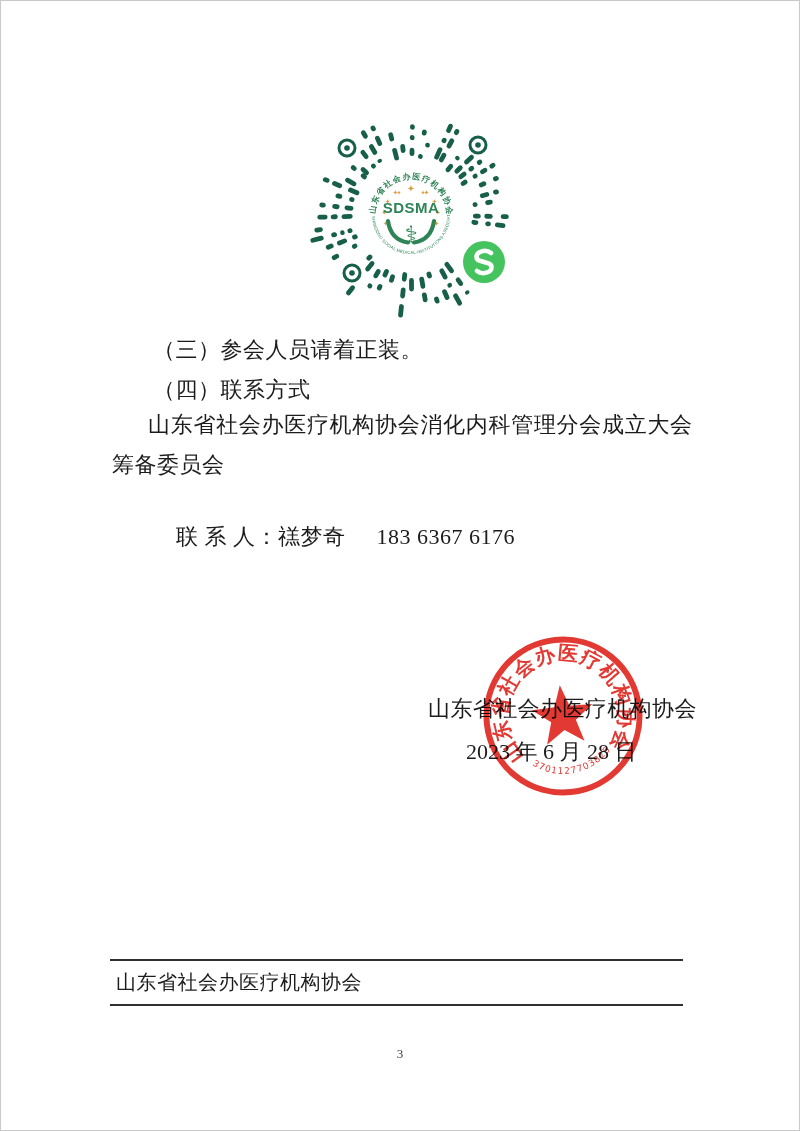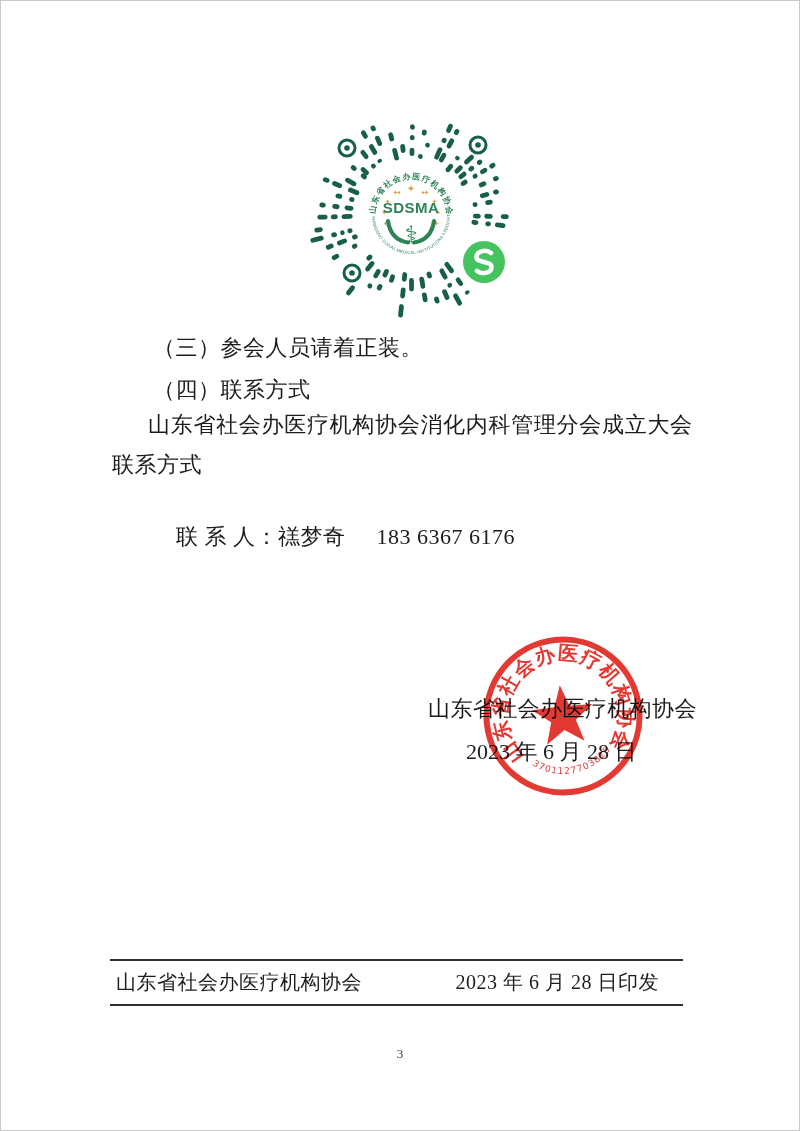--- a/index.html
+++ b/index.html
@@ -2,21 +2,21 @@
 <html style="--qr-green: #175f49; --badge-green: #45c35f; --logo-green: #2e8457; --gold: #d9a24a; --stamp-red: #e0231c;"><head>
 <meta charset="utf-8">
 <style>
   html,body{margin:0;padding:0;background:#ffffff;}
   .page{
     position:relative;width:800px;height:1131px;background:#fff;
     outline:1px solid #c9c9c9;outline-offset:-1px;overflow:hidden;
     font-family:"Liberation Serif","DejaVu Serif",serif;color:#1c1c1c;
   }
   .t-line{position:absolute;font-size:22px;line-height:26px;letter-spacing:.5px;white-space:pre;}
-  #line-item3{left:153px;top:337px;font-family:Liberation Mono, monospace;}
+  #line-item3{left:153px;top:337px;}
   #line-item4{left:153px;top:377px;}
   #line-committee1{left:148px;top:412px;letter-spacing:.7px;}
   #line-committee2{left:112px;top:452px;}
   #line-contact1{left:152px;top:498px;}
   #line-contact2{left:258px;top:533px;}
   .phone{margin-left:31px;}
   .sig{position:absolute;font-size:22px;white-space:pre;z-index:2;}
   #sig-org{left:428px;top:694px;letter-spacing:.4px;}
   #sig-date{left:466px;top:737px;}
   .qr{position:absolute;left:306px;top:110px;width:210px;height:210px;}
@@ -197,21 +197,21 @@
       <g transform="translate(178,152)">
         <circle class="badge-circle" r="21"></circle>
         <path class="badge-s" d="M 7,-9 C 2,-13 -8,-11 -7.5,-4.5 C -7,1 7,-1 7.5,4.5 C 8,11 -2,13 -7,9"></path>
       </g>
     </svg>
   </div>
 
   <div class="t-line" id="line-item3">（三）参会人员请着正装。</div>
   <div class="t-line" id="line-committee1">山东省社会办医疗机构协会消化内科管理分会成立大会</div>
   <div class="t-line" id="line-item4">（四）联系方式</div>
-  <div class="t-line" id="line-committee2">联系方式</div>
+  <div class="t-line" id="line-committee2">筹备委员会</div>
 
   <div class="t-line" id="line-contact1">
     <span>联 系 人：</span><span>禚梦奇</span><span class="phone">183 6367 6176</span>
   </div>
 
   <div class="sig" id="sig-org">山东省社会办医疗机构协会</div>
   <div class="sig" id="sig-date">2023 年 6 月 28 日</div>
 
   <svg class="stamp" viewBox="0 0 170 170">
     <g transform="rotate(-6 85 85)">
@@ -223,17 +223,16 @@
       </text>
       <path id="seal-bottom-arc" d="M 30.5 104.8 A 58 58 0 0 0 139.5 104.8" fill="none"></path>
       <text class="stamp-serial">
         <textPath href="#seal-bottom-arc" startOffset="32">3701127703825</textPath>
       </text>
     </g>
   </svg>
 
   <div class="footer">
     <span>山东省社会办医疗机构协会</span>
-    <span>2023 年 6 月 28 日印发</span>
   </div>
 
   <div class="pagenum">3</div>
 </div>
 
 </body></html>

